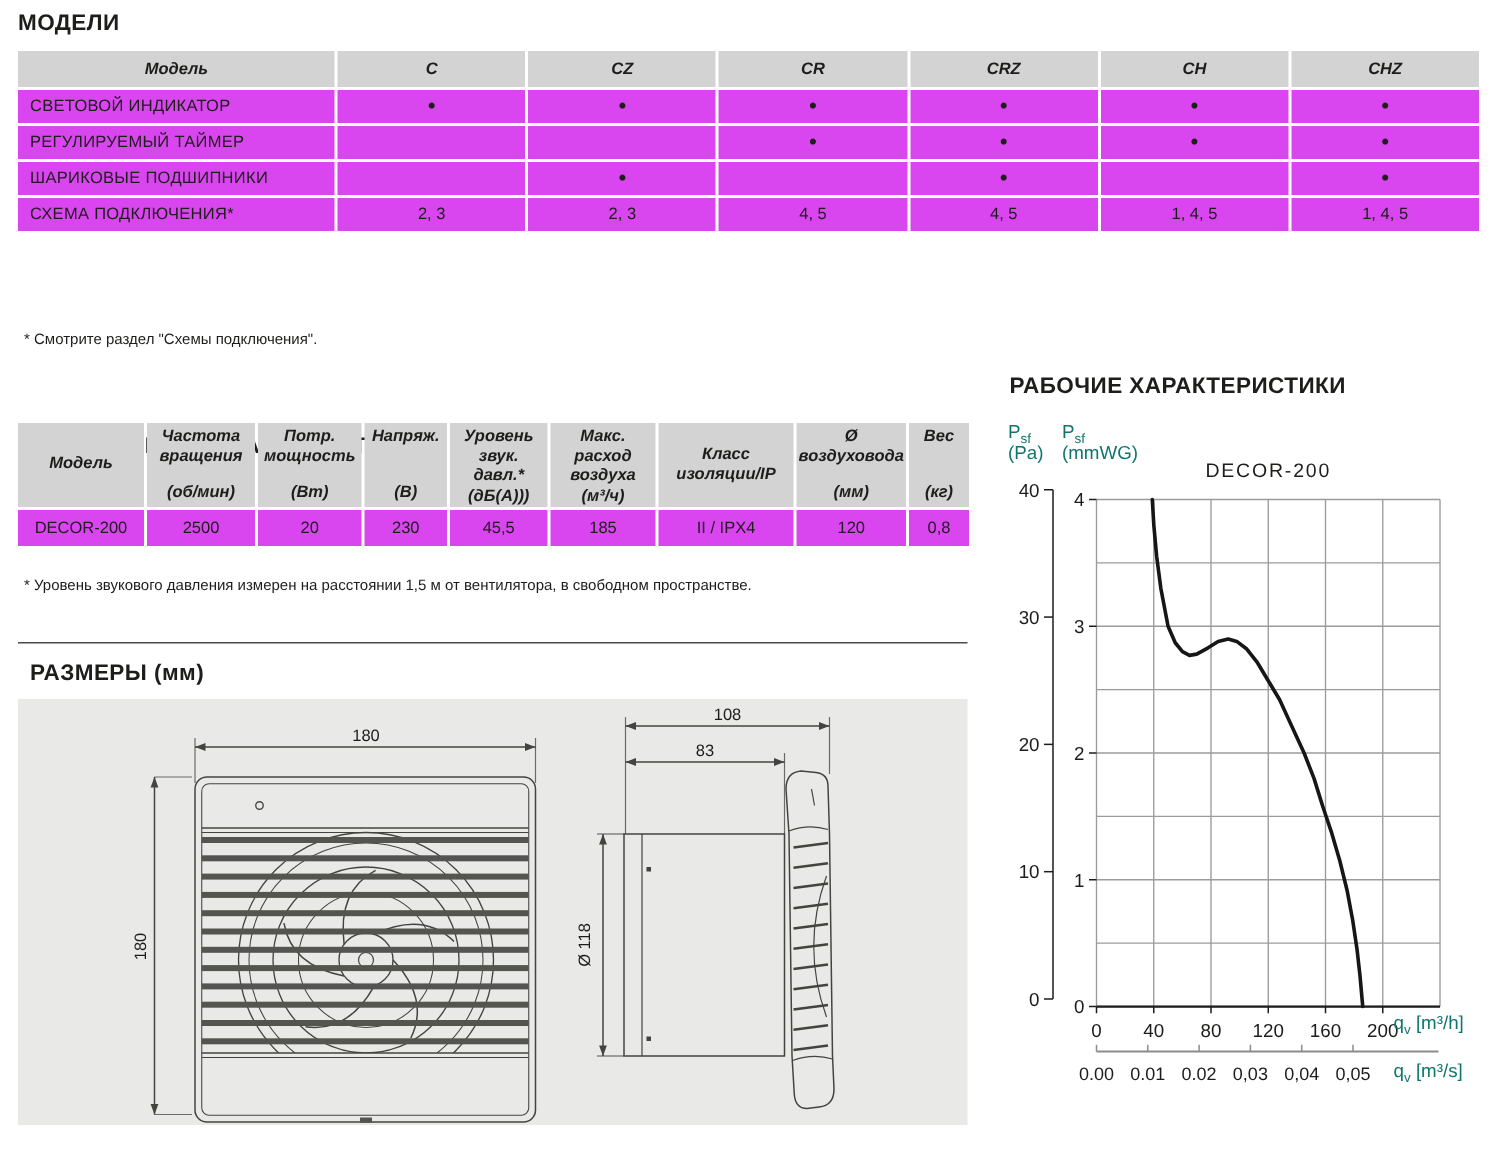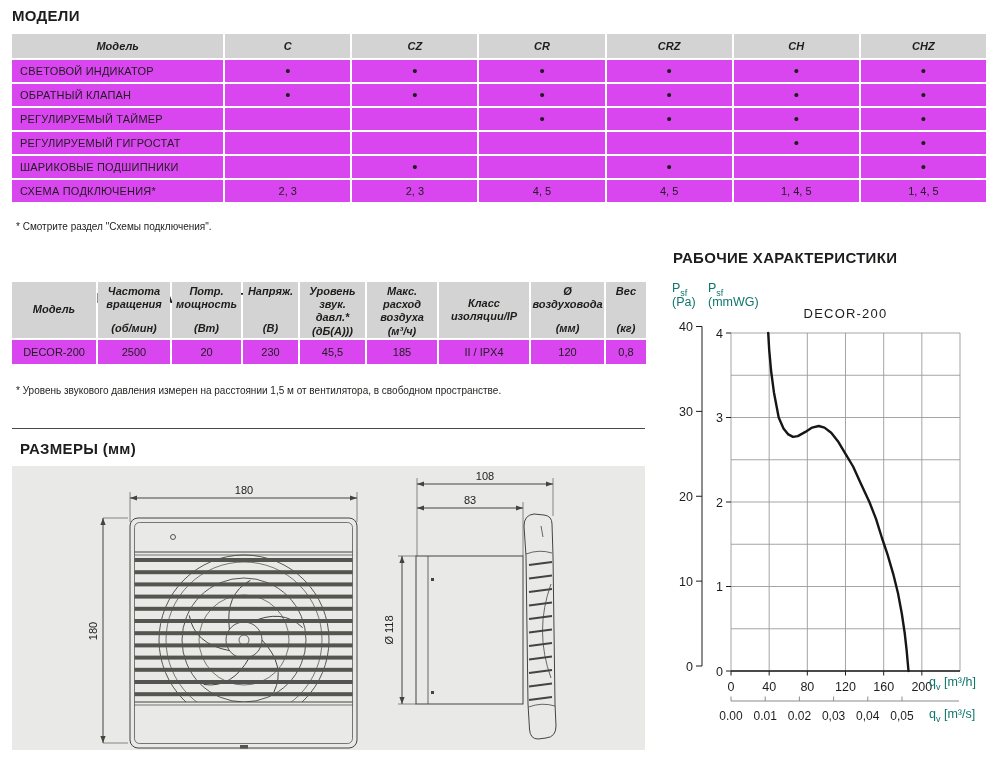--- a/index.html
+++ b/index.html
@@ -61,43 +61,25 @@
         <tr>
           <td class="rl">СВЕТОВОЙ ИНДИКАТОР</td>
           <td><span class="dot">•</span></td>
           <td><span class="dot">•</span></td>
           <td><span class="dot">•</span></td>
           <td><span class="dot">•</span></td>
           <td><span class="dot">•</span></td>
           <td><span class="dot">•</span></td>
         </tr>
         <tr>
-          <td class="rl">ОБРАТНЫЙ КЛАПАН</td>
-          <td><span class="dot">•</span></td>
-          <td><span class="dot">•</span></td>
-          <td><span class="dot">•</span></td>
-          <td><span class="dot">•</span></td>
-          <td><span class="dot">•</span></td>
-          <td><span class="dot">•</span></td>
-        </tr>
-        <tr>
           <td class="rl">РЕГУЛИРУЕМЫЙ ТАЙМЕР</td>
           <td></td>
           <td></td>
           <td><span class="dot">•</span></td>
           <td><span class="dot">•</span></td>
-          <td><span class="dot">•</span></td>
-          <td><span class="dot">•</span></td>
-        </tr>
-        <tr>
-          <td class="rl">РЕГУЛИРУЕМЫЙ ГИГРОСТАТ</td>
-          <td></td>
-          <td></td>
-          <td></td>
-          <td></td>
           <td><span class="dot">•</span></td>
           <td><span class="dot">•</span></td>
         </tr>
         <tr>
           <td class="rl">ШАРИКОВЫЕ ПОДШИПНИКИ</td>
           <td></td>
           <td><span class="dot">•</span></td>
           <td></td>
           <td><span class="dot">•</span></td>
           <td></td>

